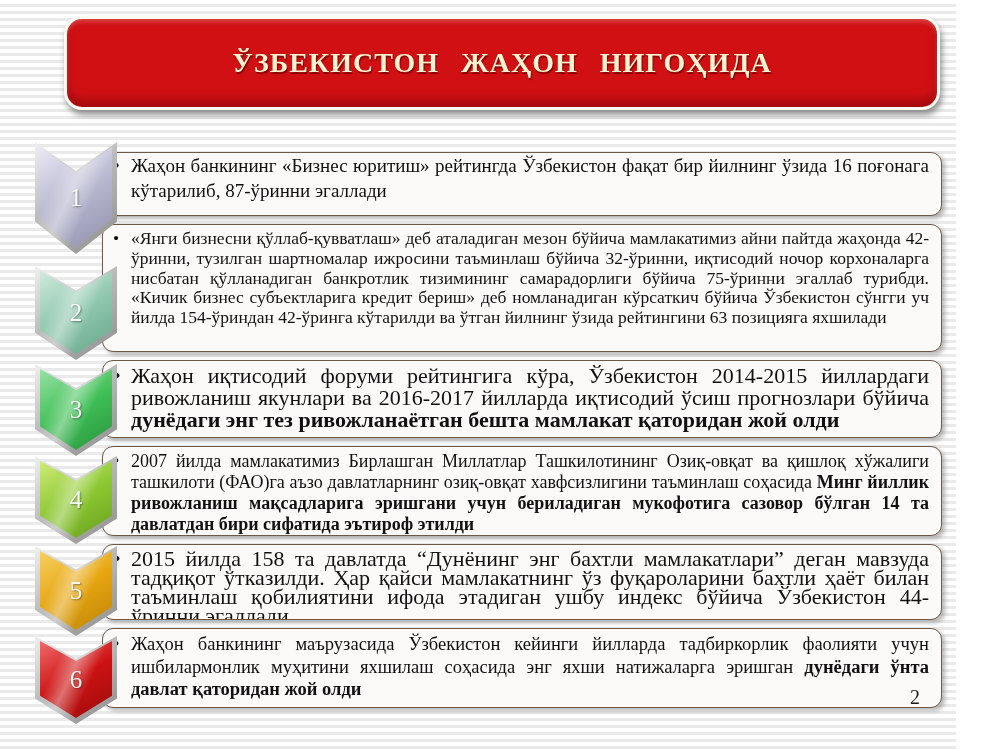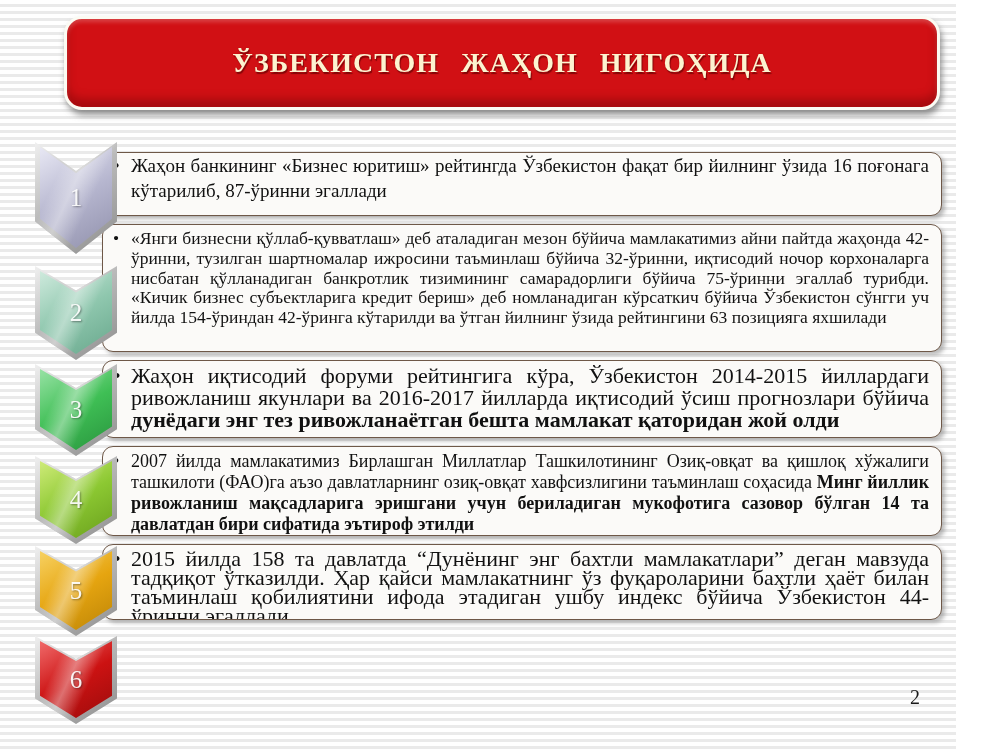--- a/index.html
+++ b/index.html
@@ -126,15 +126,18 @@
   </div>
   <div class="box b3">
     <div class="txt"><span class="bullet">•</span><span>Жаҳон иқтисодий форуми рейтингига кўра, Ўзбекистон 2014-2015 йиллардаги ривожланиш якунлари ва 2016-2017 йилларда иқтисодий ўсиш прогнозлари бўйича</span> <b>дунёдаги энг тез ривожланаётган бешта мамлакат қаторидан жой олди</b></div>
   </div>
   <div class="box b4">
     <div class="txt"><span class="bullet">•</span><span>2007 йилда мамлакатимиз Бирлашган Миллатлар Ташкилотининг Озиқ-овқат ва қишлоқ хўжалиги ташкилоти (ФАО)га аъзо давлатларнинг озиқ-овқат хавфсизлигини таъминлаш соҳасида</span> <b>Минг йиллик ривожланиш мақсадларига эришгани учун бериладиган мукофотига сазовор бўлган 14 та давлатдан бири сифатида эътироф этилди</b></div>
   </div>
   <div class="box b5">
     <div class="txt"><span class="bullet">•</span><span>2015 йилда 158 та давлатда “Дунёнинг энг бахтли мамлакатлари” деган мавзуда тадқиқот ўтказилди. Ҳар қайси мамлакатнинг ўз фуқароларини бахтли ҳаёт билан таъминлаш қобилиятини ифода этадиган ушбу индекс бўйича Ўзбекистон 44-ўринни эгаллади</span> <b></b></div>
   </div>
+  <div class="box b6">
+    <div class="txt"><span class="bullet">•</span><span>Жаҳон банкининг маърузасида Ўзбекистон кейинги йилларда тадбиркорлик фаолияти учун ишбилармонлик муҳитини яхшилаш соҳасида энг яхши натижаларга эришган</span> <b>дунёдаги ўнта давлат қаторидан жой олди</b></div>
+  </div>
 
   <div class="pagenum">2</div>
 </div>
 
 </body></html>

